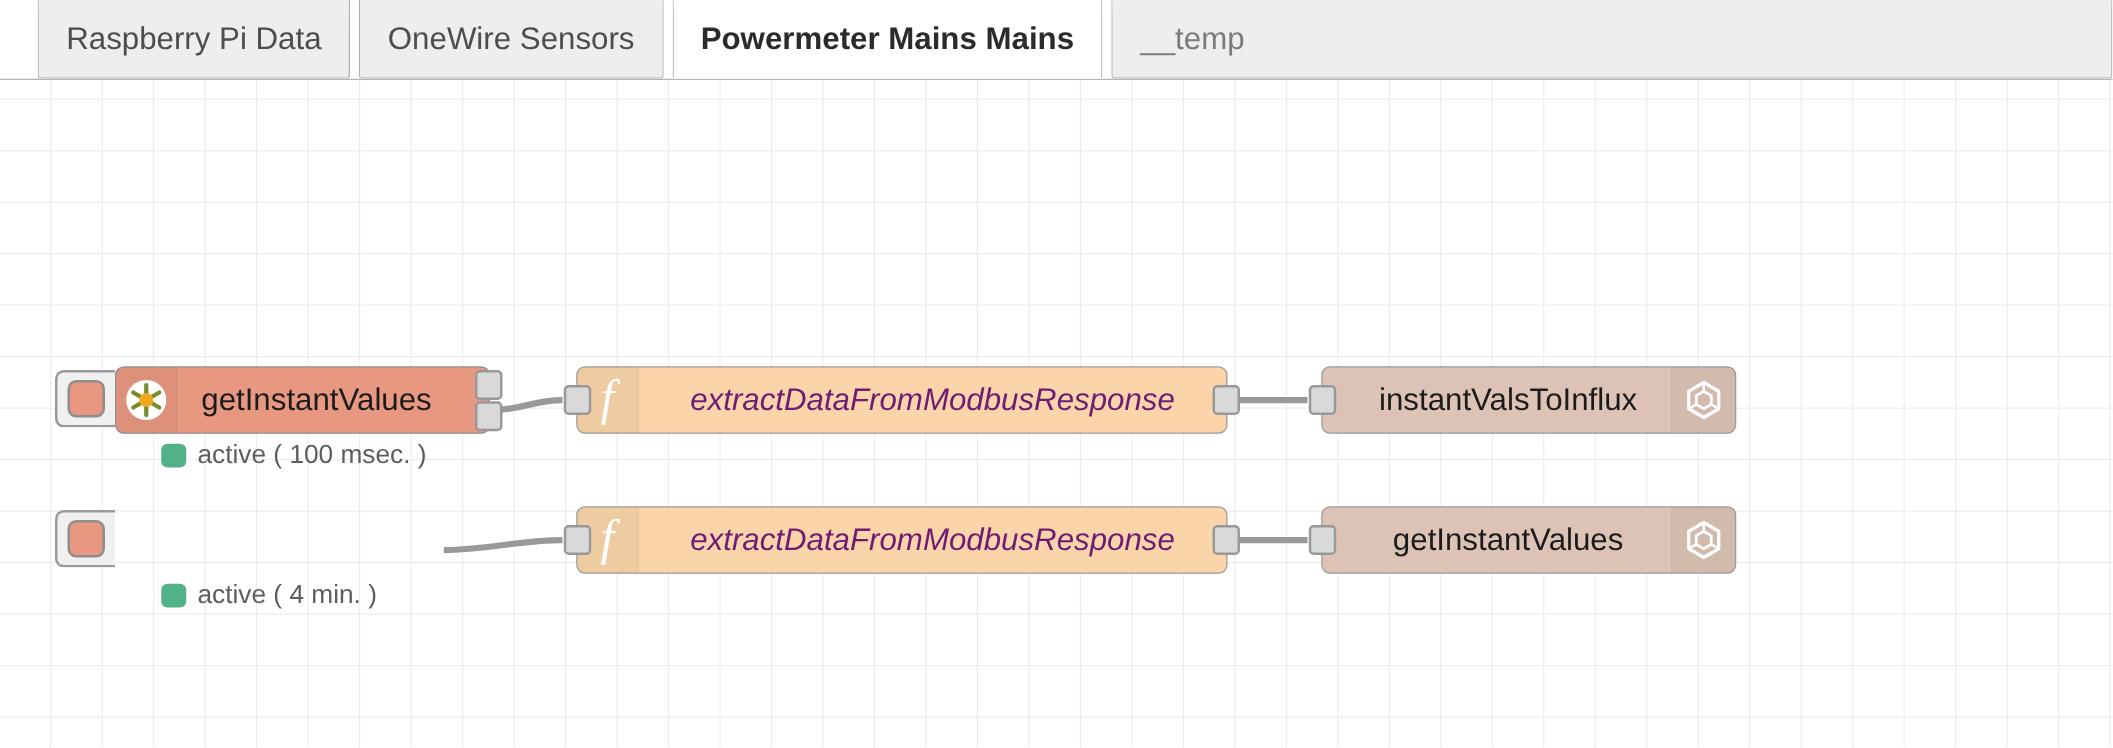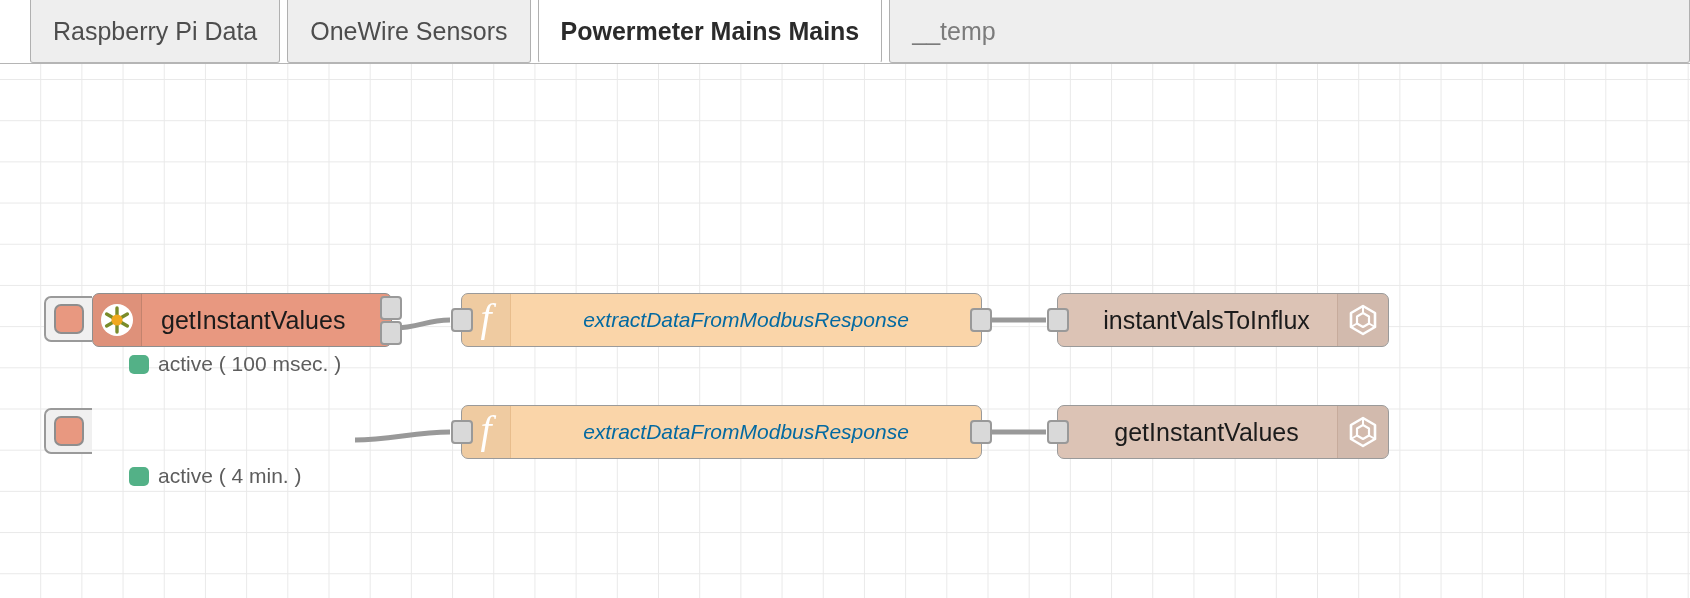--- a/index.html
+++ b/index.html
@@ -127,23 +127,23 @@
     height: 100%;
     border-right: 1px solid #e8bd8c;
     border-radius: 6px 0 0 6px;
     background: rgba(0,0,0,0.045);
     display: flex;
     align-items: center;
     justify-content: center;
     flex: 0 0 48px;
   }
   .node-func .label {
-    font-size: 21px;
+    font-size: 25px;
     font-style: italic;
-    color: #0369a1;
+    color: #701a75;
     flex: 1;
     text-align: center;
     white-space: nowrap;
   }
   .fglyph {
     font-family: "Liberation Serif", serif;
     font-style: italic;
     font-size: 40px;
     color: #ffffff;
     line-height: 1;

